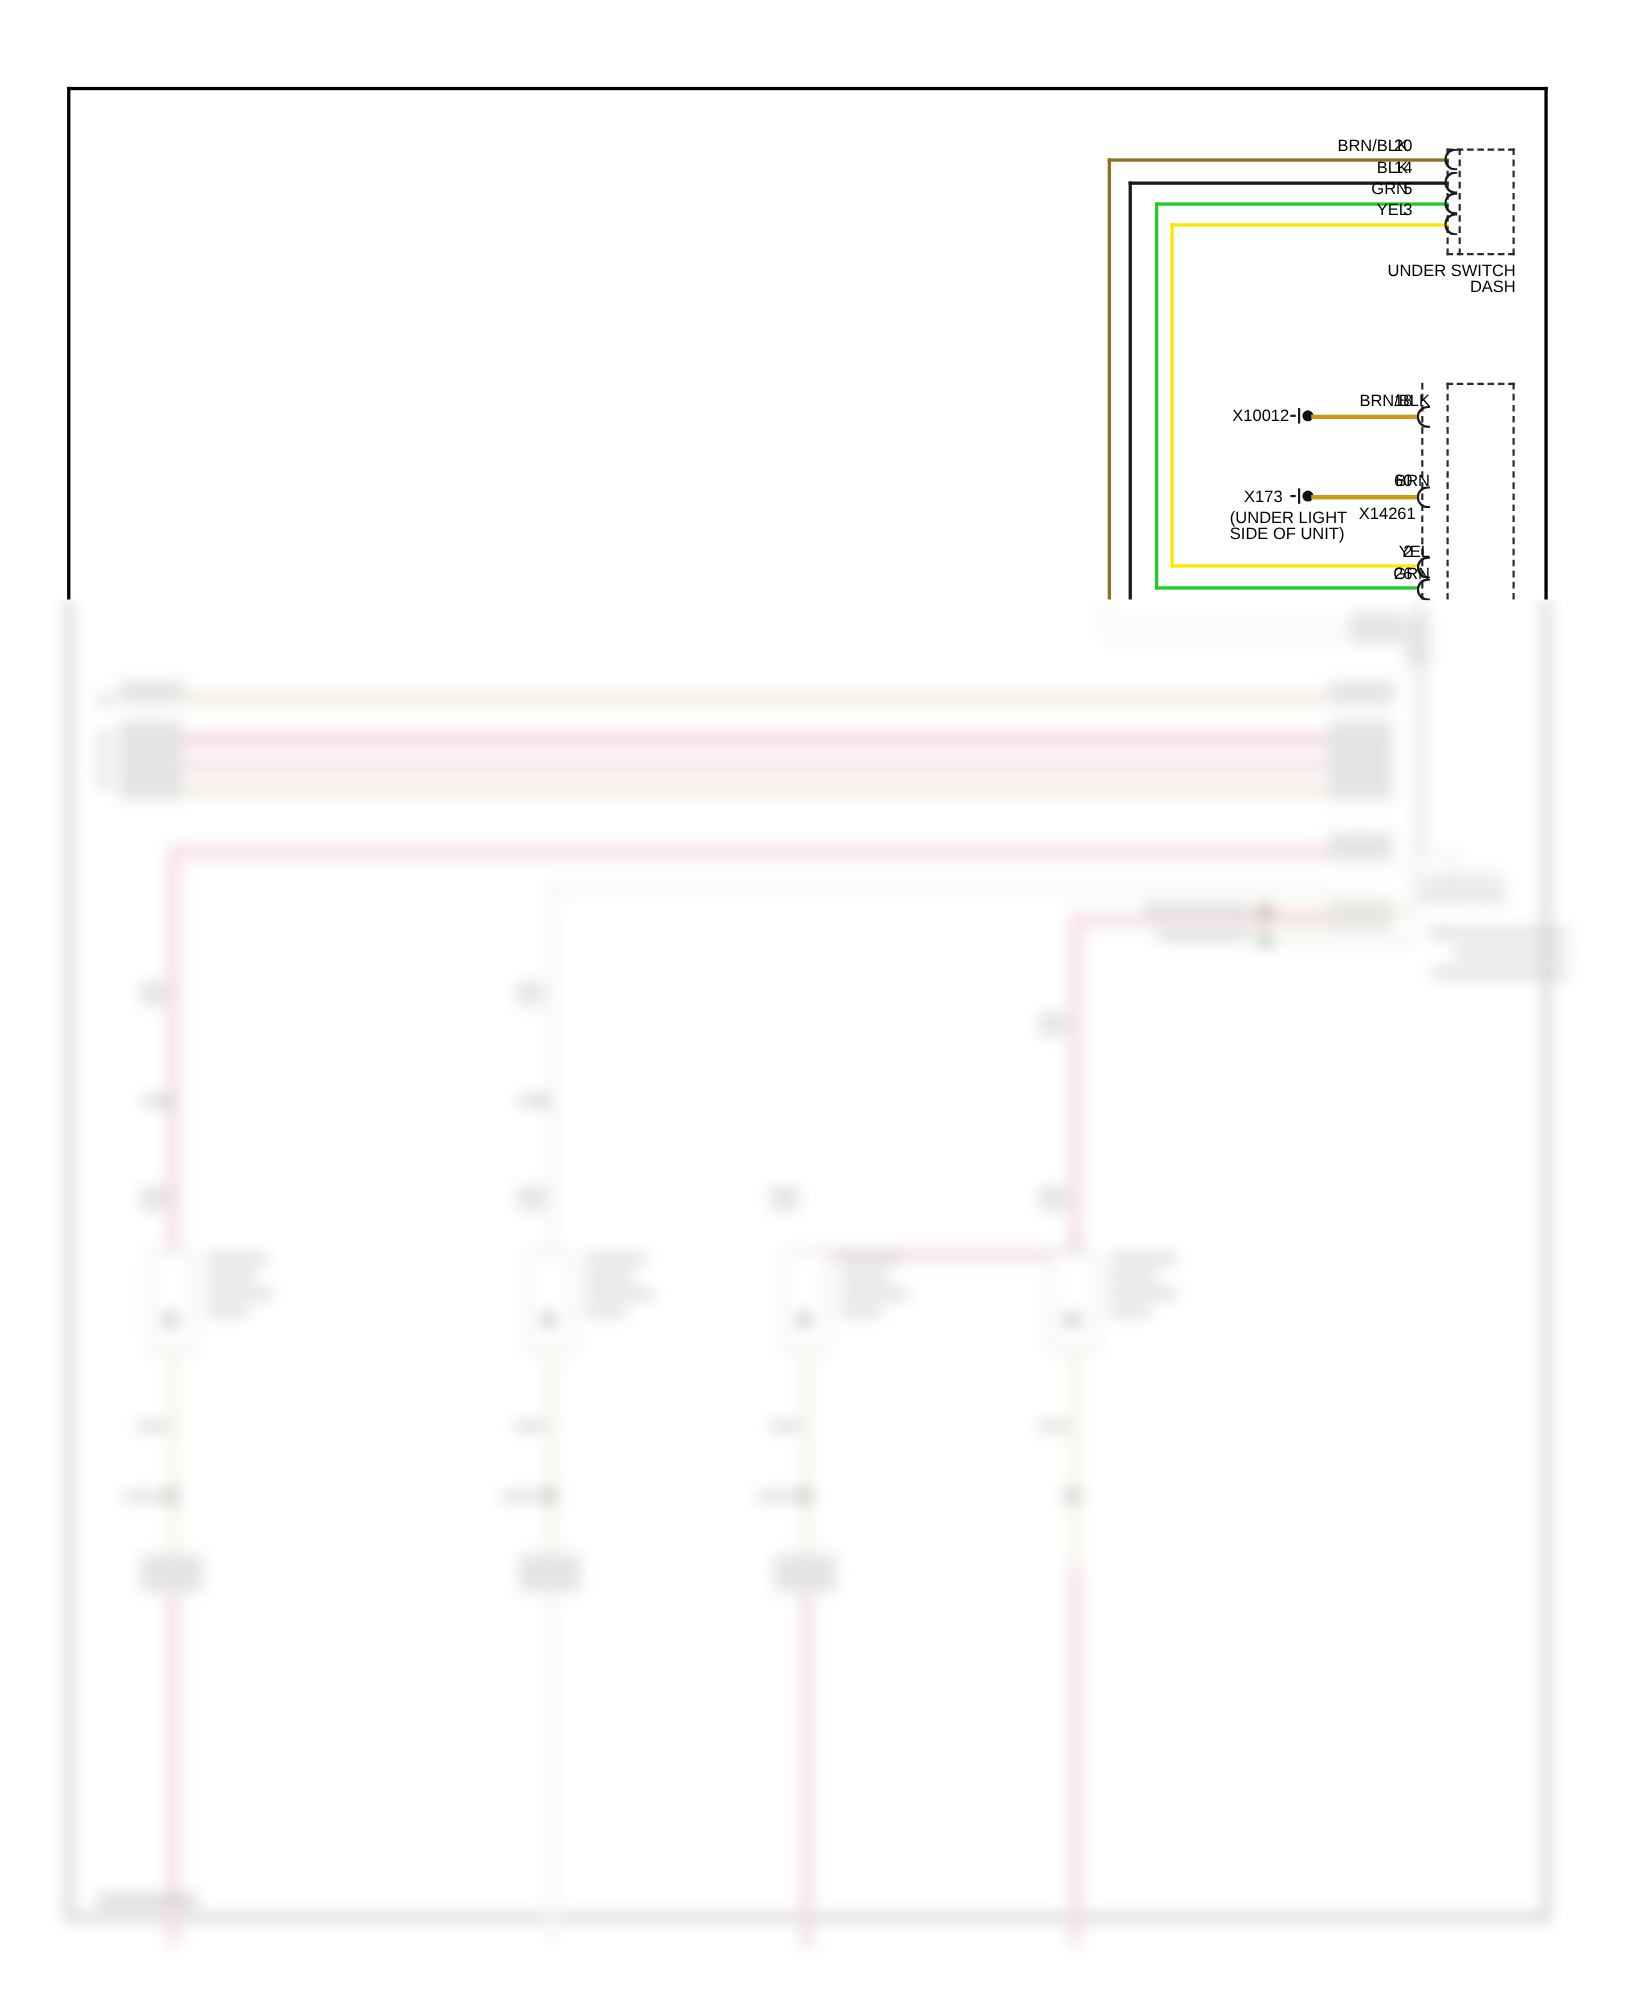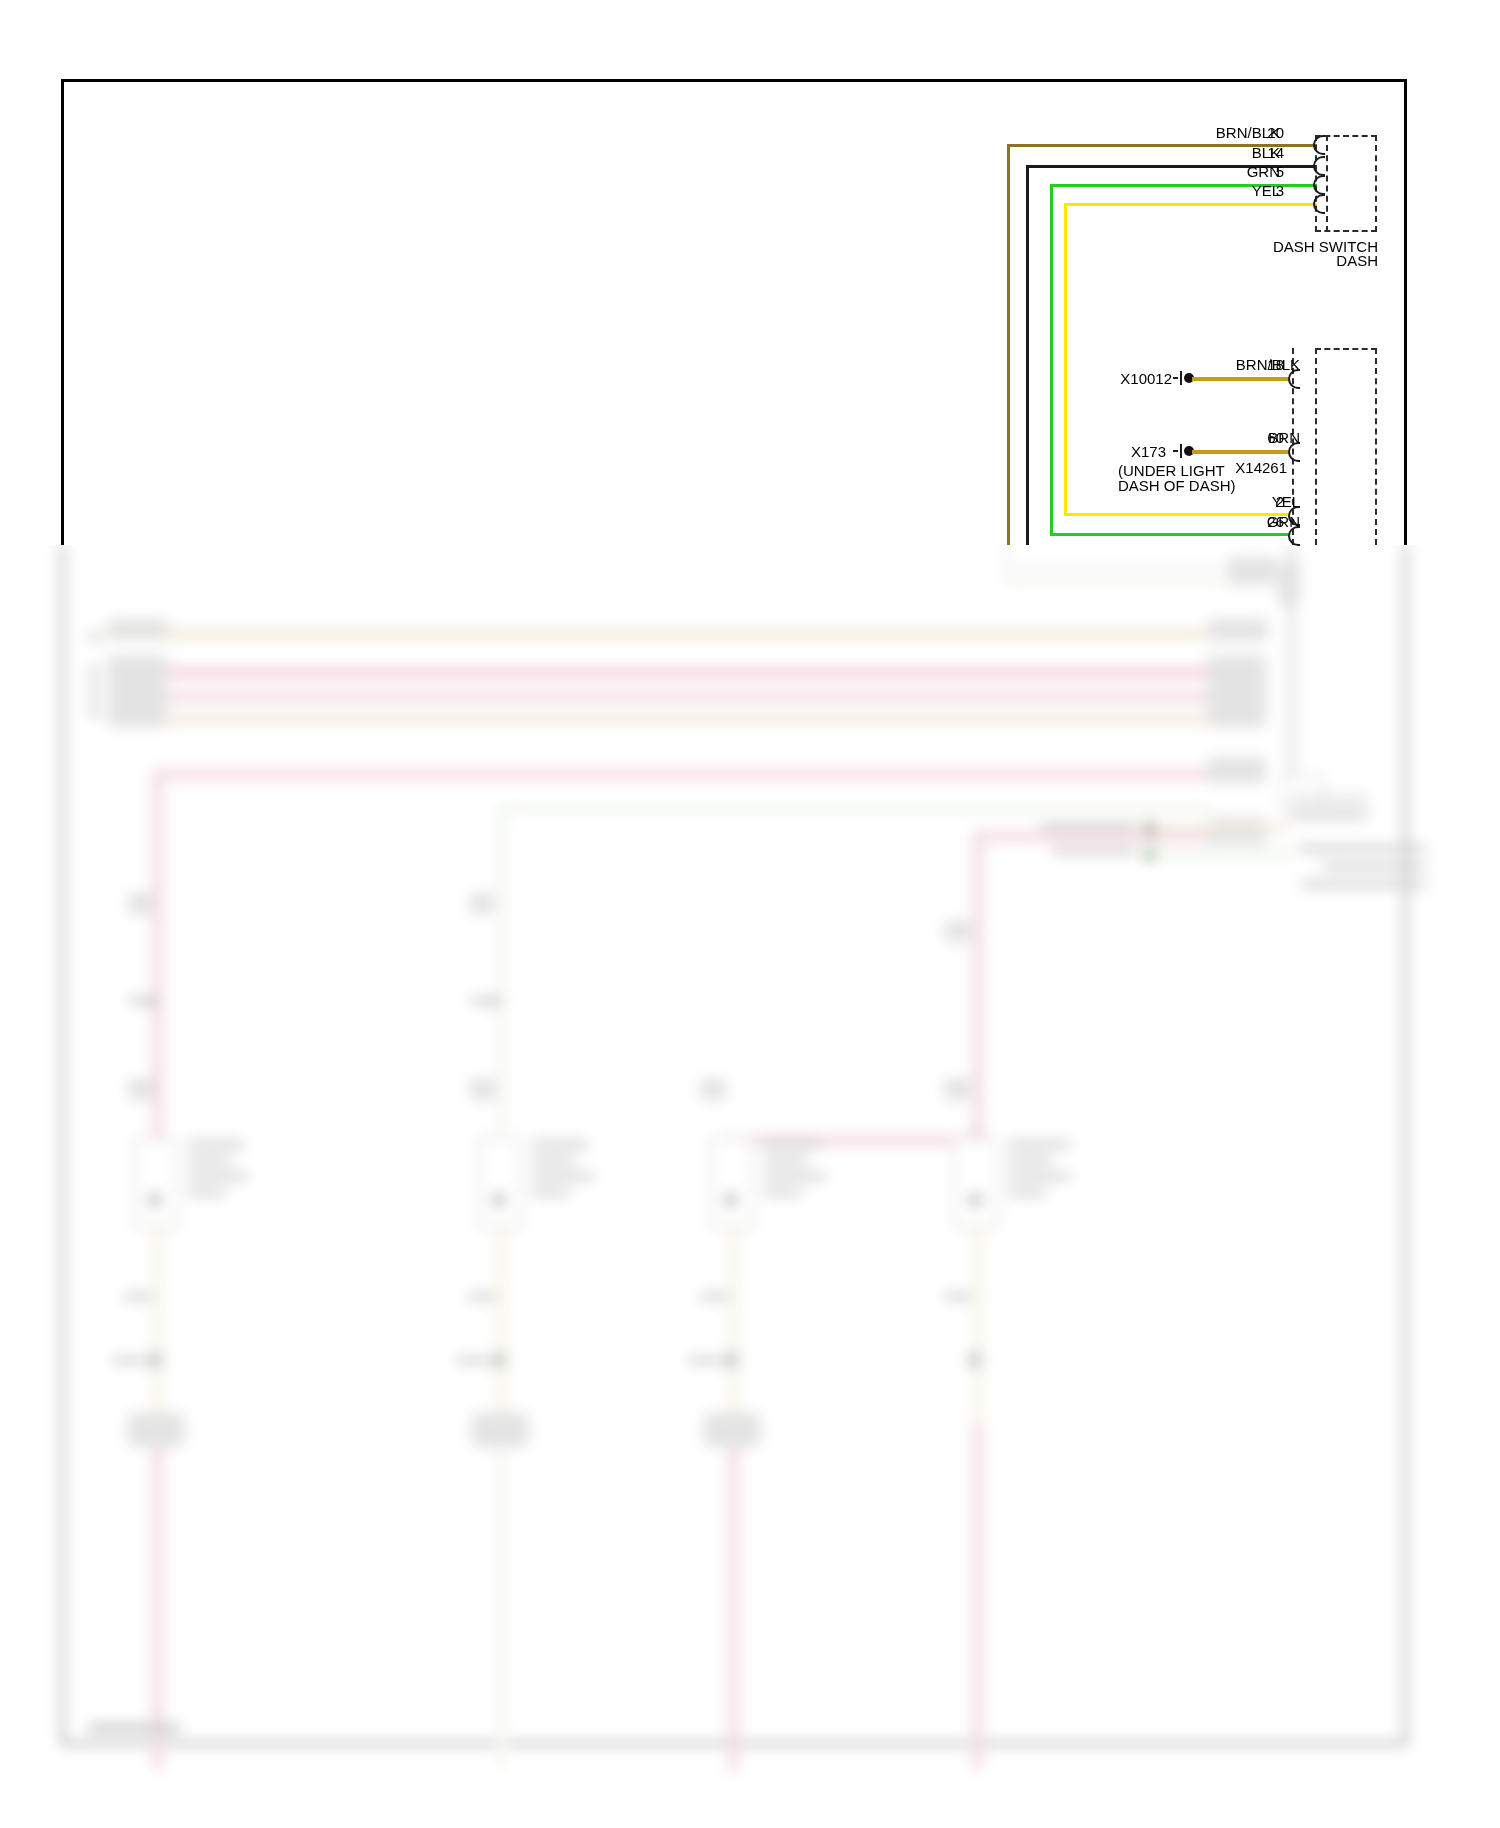--- a/index.html
+++ b/index.html
@@ -254,21 +254,21 @@
 
   <div class="dashbox" style="left:1315px; top:135px; width:62px; height:97px;"></div>
 
   <div class="dashbox" style="left:1326px; top:135px; width:0px; height:97px; border:none; border-left:2px dashed #2b2b2b;"></div>
 
   <div class="pin-term" style="left:1313px; top:135px;"></div>
   <div class="pin-term" style="left:1313px; top:156px;"></div>
   <div class="pin-term" style="left:1313px; top:175px;"></div>
   <div class="pin-term" style="left:1313px; top:194px;"></div>
 
-  <div class="box-caption" style="left:1218px; top:238px; width:160px;">DASH SWITCH</div>
+  <div class="box-caption" style="left:1218px; top:238px; width:160px;">UNDER SWITCH</div>
   <div class="box-caption" style="left:1218px; top:252px; width:160px;">DASH</div>
 
   <div class="dashbox" style="left:1315px; top:348px; width:62px; height:197px; border-bottom:none;"></div>
   <div class="dashbox" style="left:1292px; top:348px; width:0px; height:197px; border:none; border-left:2px dashed #2b2b2b;"></div>
 
   <div class="inline-conn" style="left:1173px; top:371px;">
     <div class="ic-dash"></div>
     <div class="ic-bar"></div>
     <div class="ic-dot"></div>
   </div>
@@ -284,21 +284,21 @@
     <div class="ic-dot"></div>
   </div>
   <div class="conn-name" style="left:1118px; top:444px; width:48px;">X173</div>
   <div class="wire wh c-brn" style="left:1192px; top:450px; width:98px; height:4px;"></div>
   <div class="wlabel" style="left:1200px; top:430px; width:100px;">BRN</div>
   <div class="pinnum" style="left:1258px; top:430px;">60</div>
   <div class="pin-term" style="left:1288px; top:442px;"></div>
   <div class="conn-name" style="left:1215px; top:460px; width:72px;">X14261</div>
 
   <div class="conn-note" style="left:1118px; top:462px;">(UNDER LIGHT</div>
-  <div class="conn-note" style="left:1118px; top:477px;">DASH OF DASH)</div>
+  <div class="conn-note" style="left:1118px; top:477px;">SIDE OF UNIT)</div>
 
   <div class="wlabel" style="left:1200px; top:494px; width:100px;">YEL</div>
   <div class="pinnum" style="left:1258px; top:494px;">2</div>
   <div class="pin-term" style="left:1288px; top:506px;"></div>
 
   <div class="wlabel" style="left:1200px; top:514px; width:100px;">GRN</div>
   <div class="pinnum" style="left:1258px; top:514px;">26</div>
   <div class="pin-term" style="left:1288px; top:526px;"></div>
 
   <div id="blur-region">

